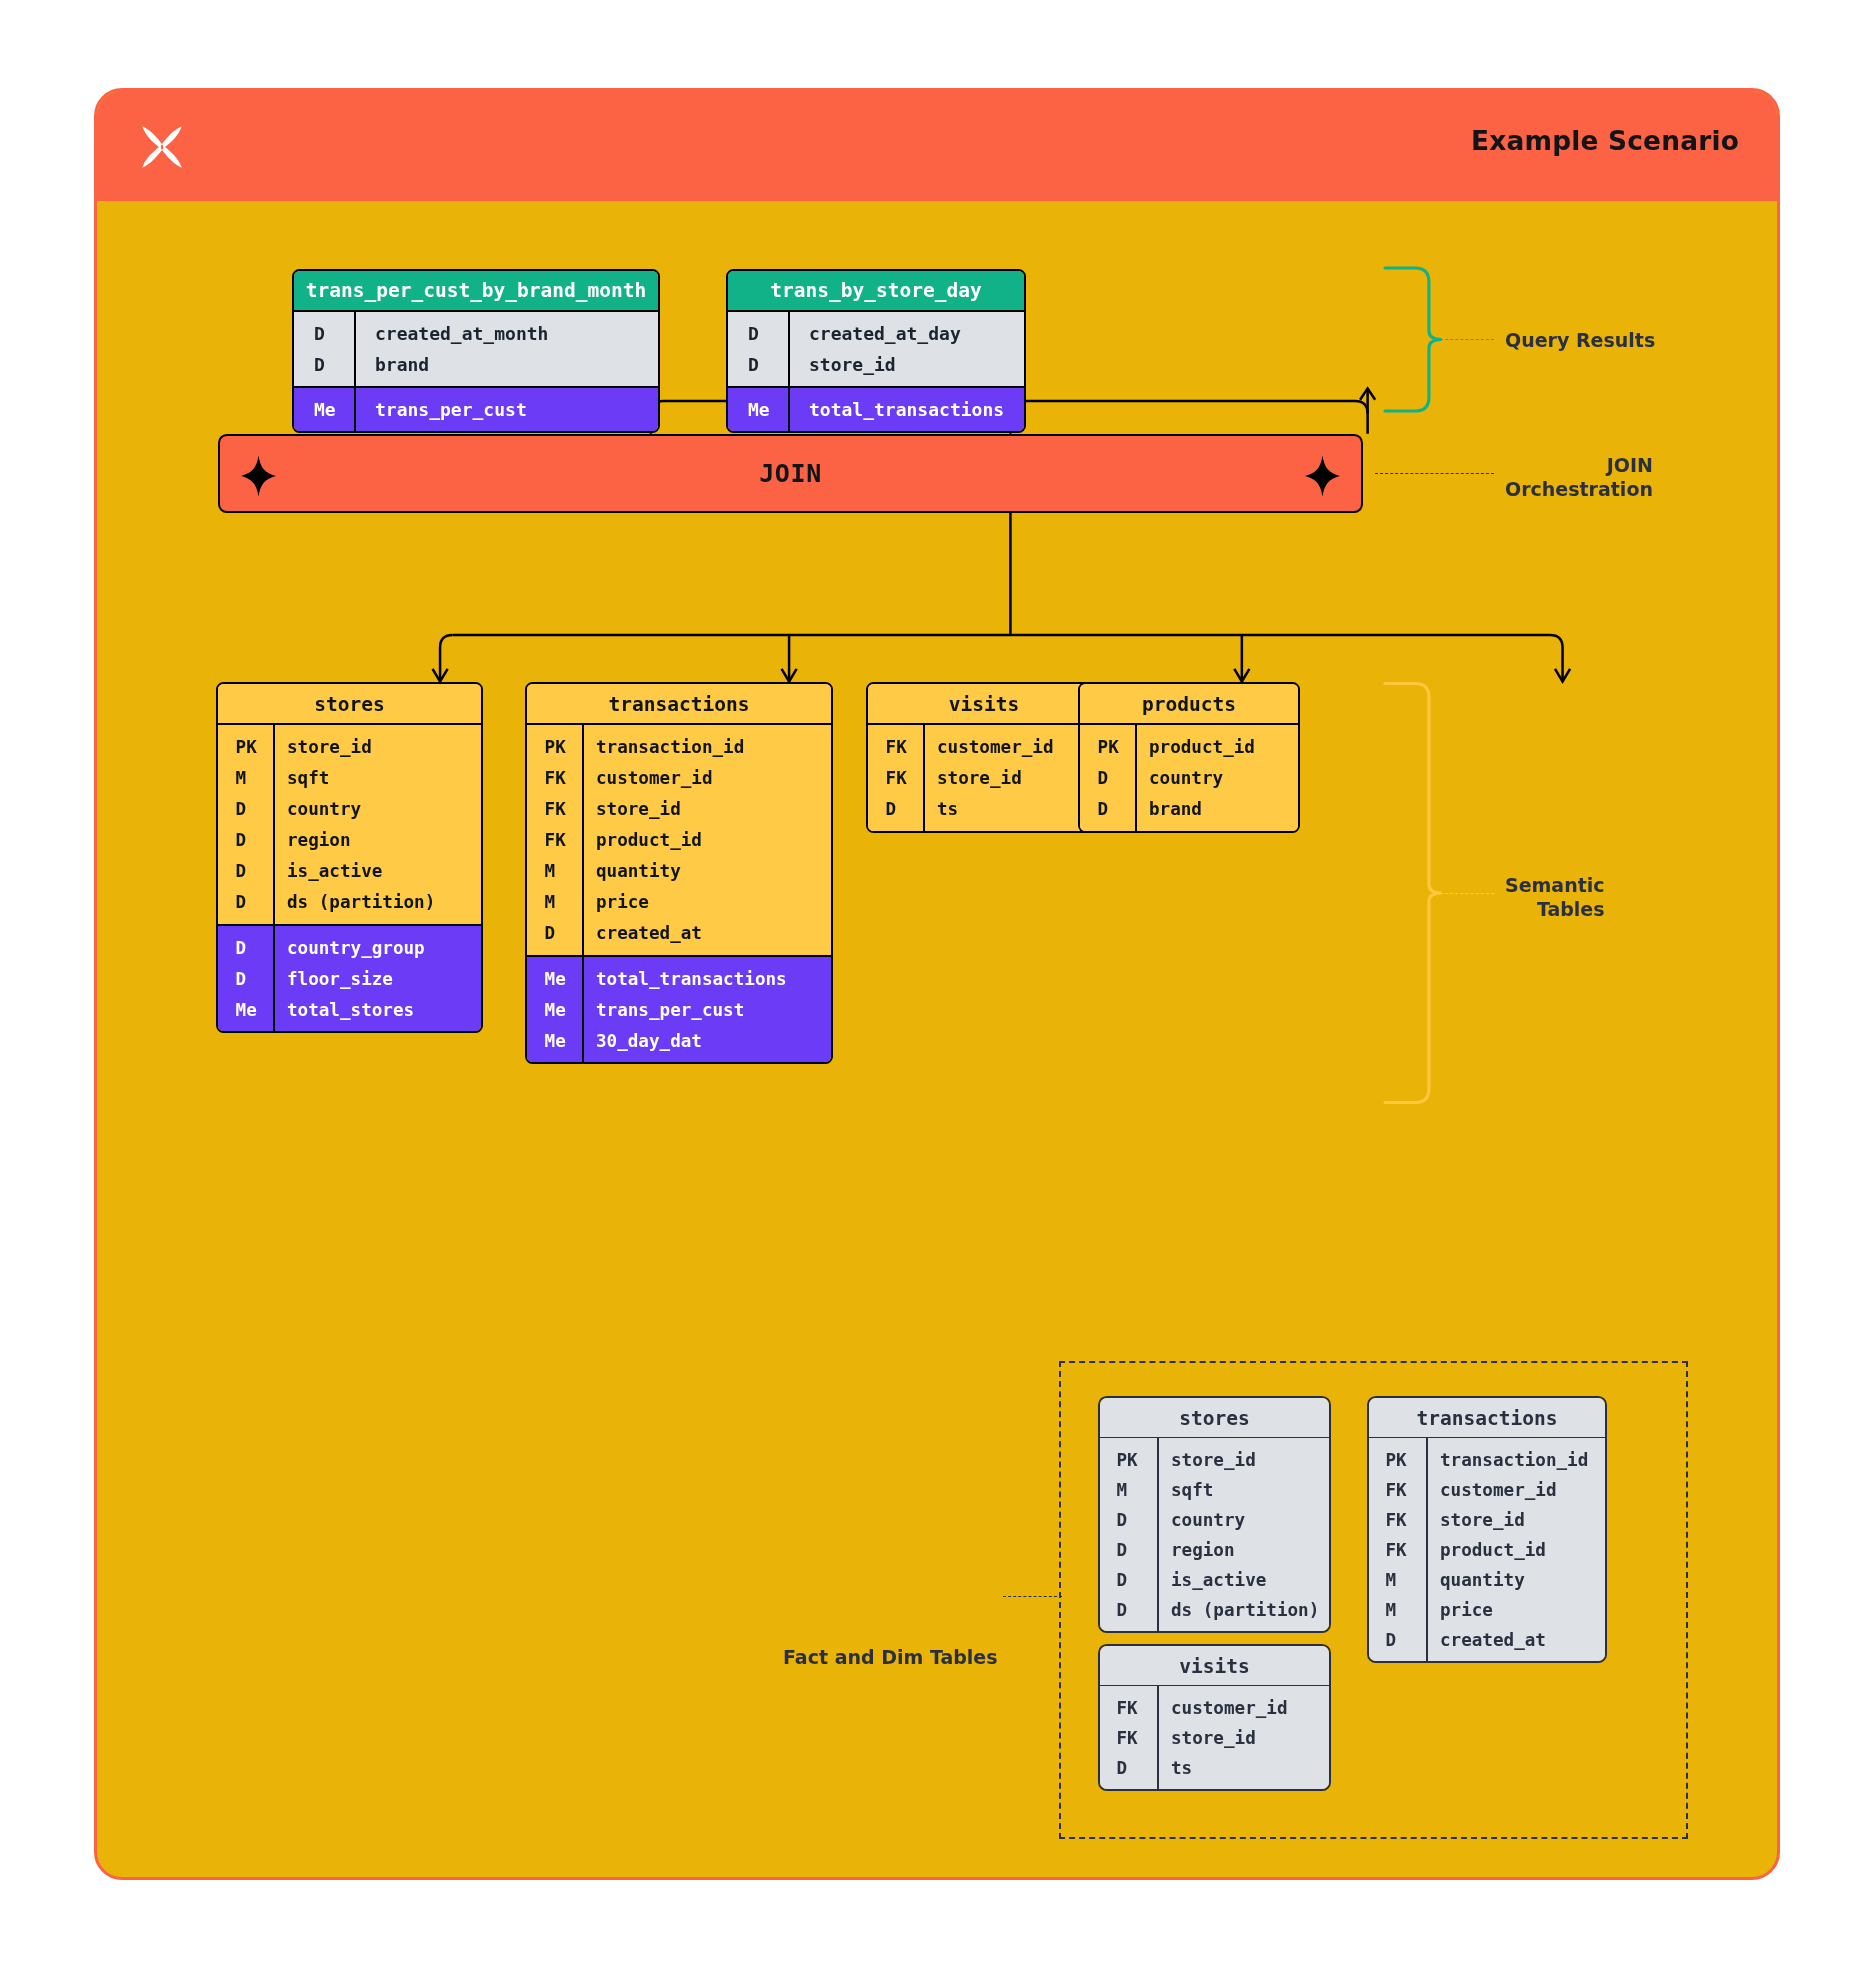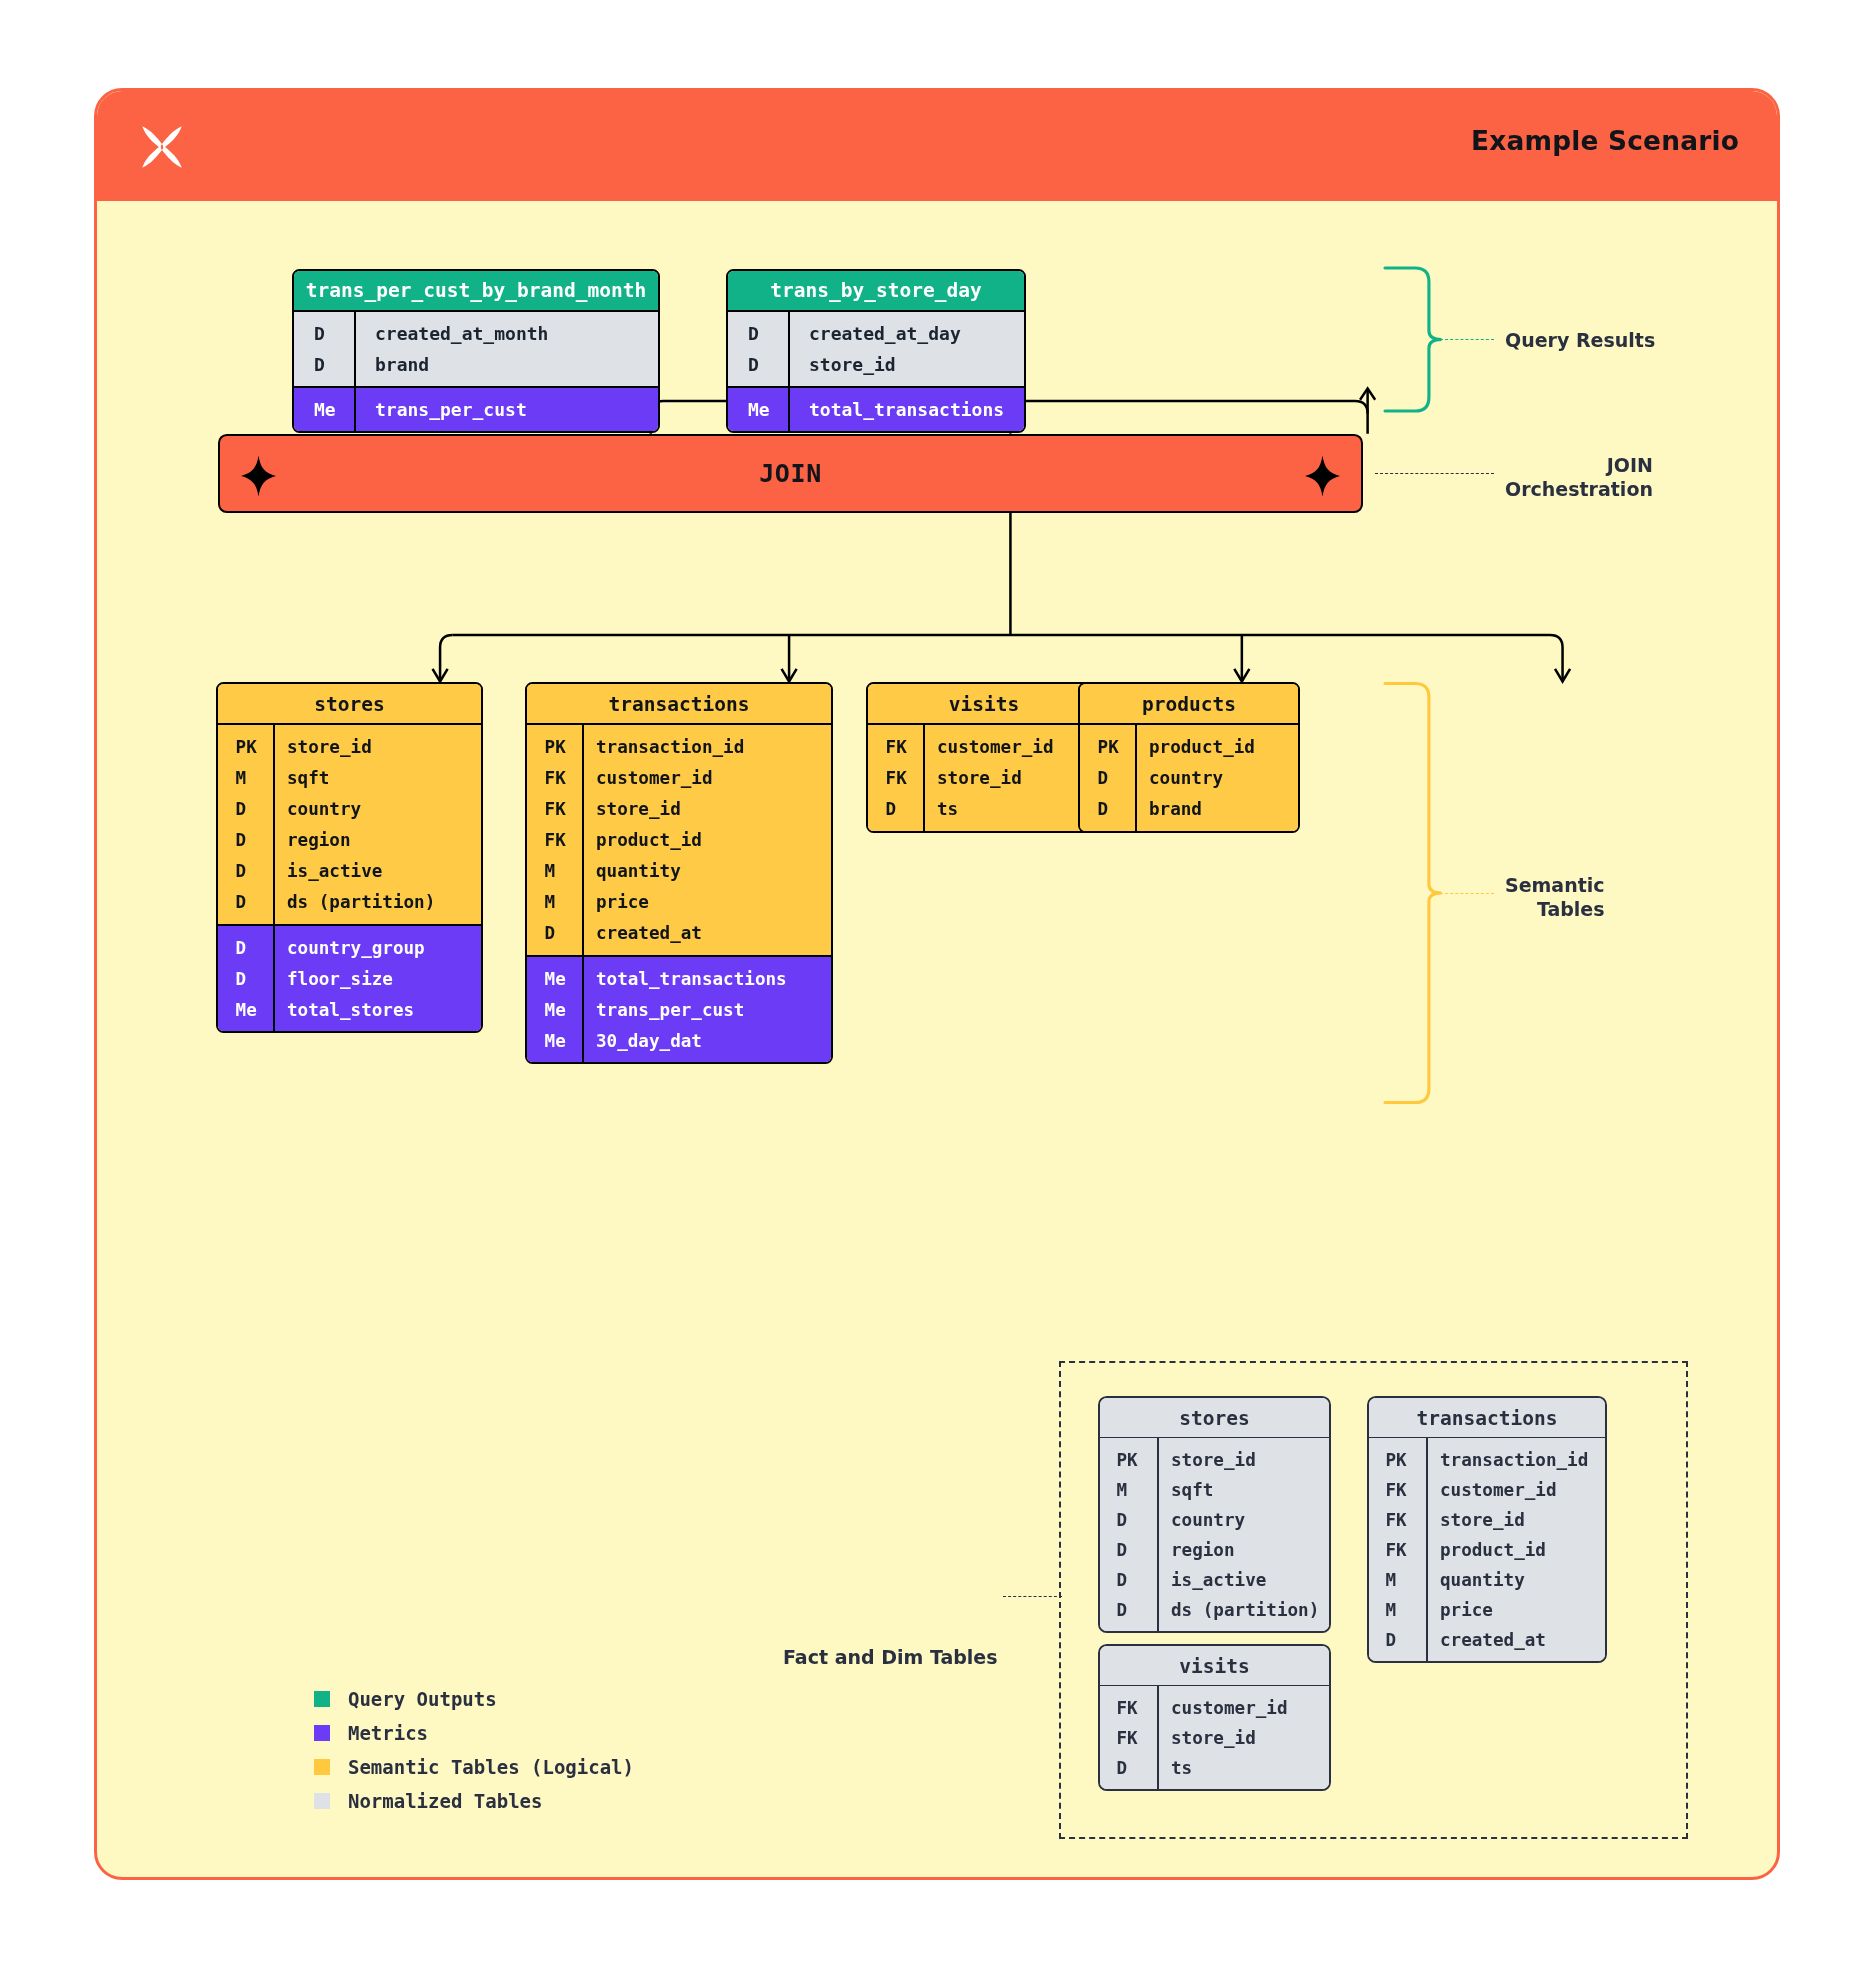--- a/index.html
+++ b/index.html
@@ -7,21 +7,21 @@
     width: 1868px; height: 1985px;
     background: #ffffff;
     font-family: "DejaVu Sans", sans-serif;
   }
   .frame {
     position: absolute;
     left: 94px; top: 88px;
     width: 1686px; height: 1792px;
     border: 3.1px solid #FC6344;
     border-radius: 28px;
-    background: #fef9c3;
+    background: #eab308;
     overflow: hidden;
   }
   .titlebar {
     position: absolute; left: 0; top: 0;
     width: 100%; height: 110px;
     background: #FC6344;
     border-radius: 24px 24px 0 0;
   }
   .logo {
     position: absolute; left: 39px; top: 30px;
@@ -497,34 +497,16 @@
               <span class="tcol">store_id</span>
             </div>
           <div class="trow">
               <span class="tkey">D</span>
               <span class="tcol">ts</span>
             </div>
         </div>
       </div>
     </div>
 
-    <div class="legend" style="left:217px; top:1481px;">
-      <div class="legend-row">
-        <span class="swatch" style="background:#11B288"></span>
-        <span class="legend-text">Query Outputs</span>
-      </div>
-      <div class="legend-row">
-        <span class="swatch" style="background:#6B3BF5"></span>
-        <span class="legend-text">Metrics</span>
-      </div>
-      <div class="legend-row">
-        <span class="swatch" style="background:#FFC83D"></span>
-        <span class="legend-text">Semantic Tables (Logical)</span>
-      </div>
-      <div class="legend-row">
-        <span class="swatch" style="background:#DEE2E6"></span>
-        <span class="legend-text">Normalized Tables</span>
-      </div>
-    </div>
 
   </div>
 </div>
 
 
 </body></html>

